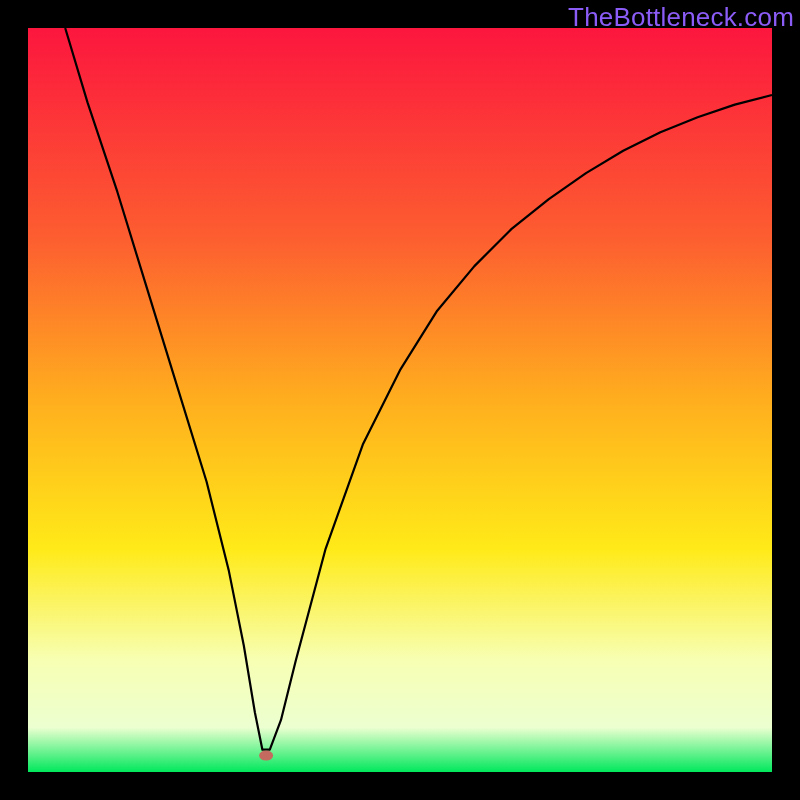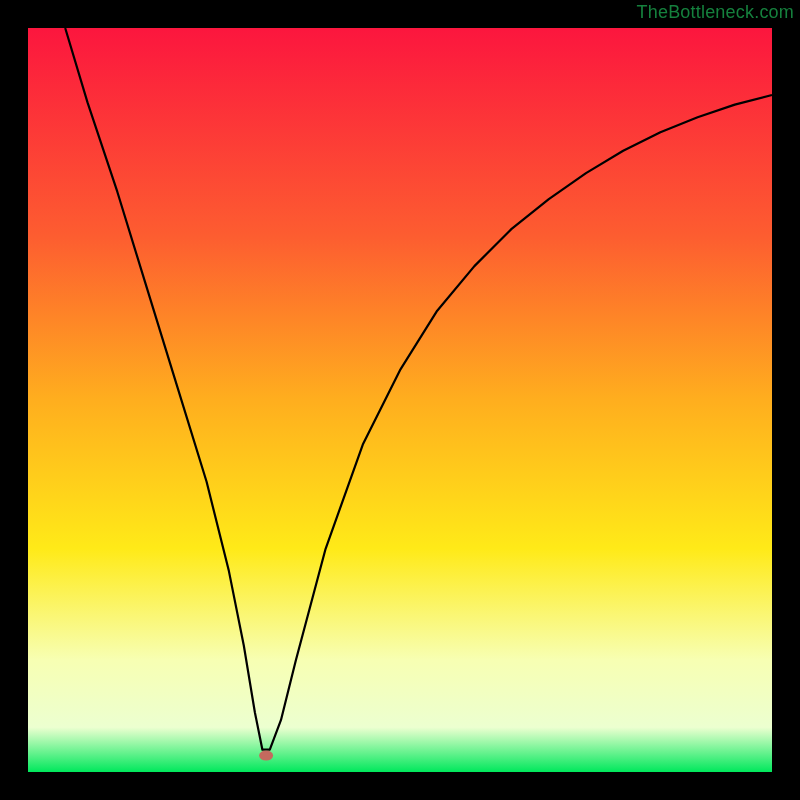--- a/index.html
+++ b/index.html
@@ -2,22 +2,22 @@
 <html><head>
 <meta charset="utf-8">
 <style>
   body { margin: 0; padding: 0; background: #fff; }
   .chart-canvas { display: block; width: 800px; height: 800px; }
   .watermark {
     position: absolute;
     top: 2px;
     right: 6px;
     font-family: Arial, Helvetica, sans-serif;
-    font-size: 18px;
-    color: #15803d;
+    font-size: 26px;
+    color: #8b5cf6;
     letter-spacing: 0.2px;
   }
   .frame { position: relative; width: 800px; height: 800px; }
 </style>
 </head>
 <body>
 
 <div class="frame">
   <svg class="chart-canvas" viewBox="0 0 800 800">
     <defs>

